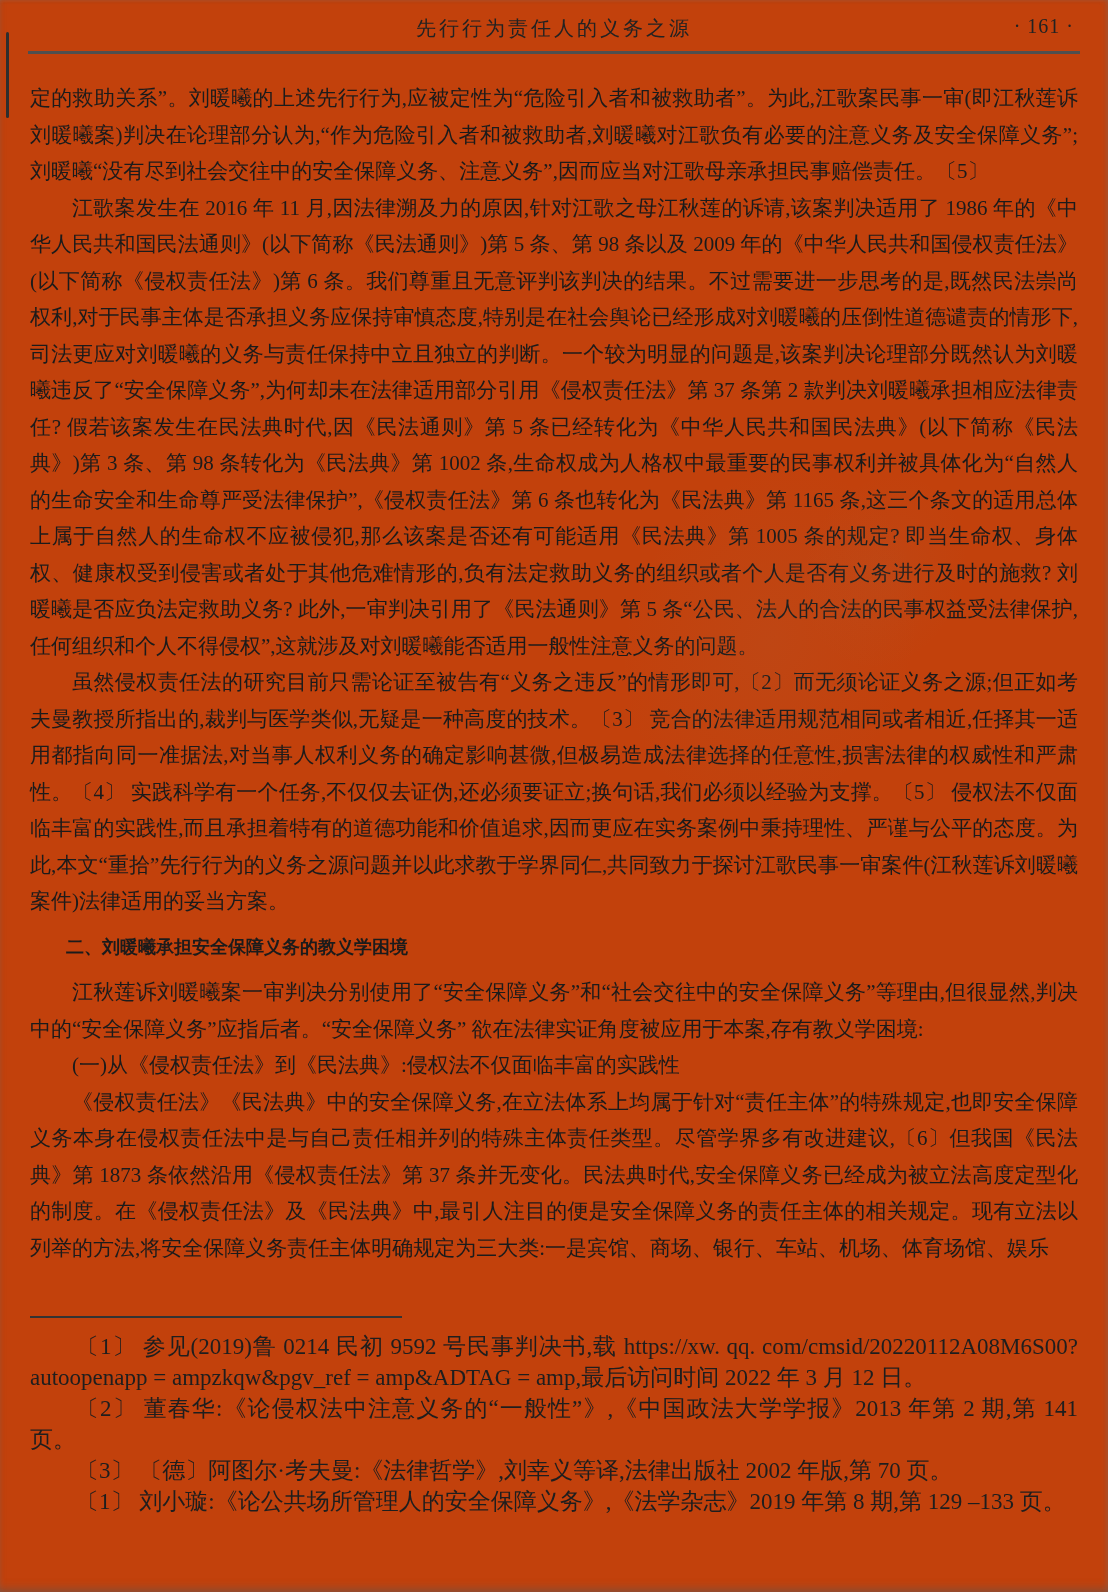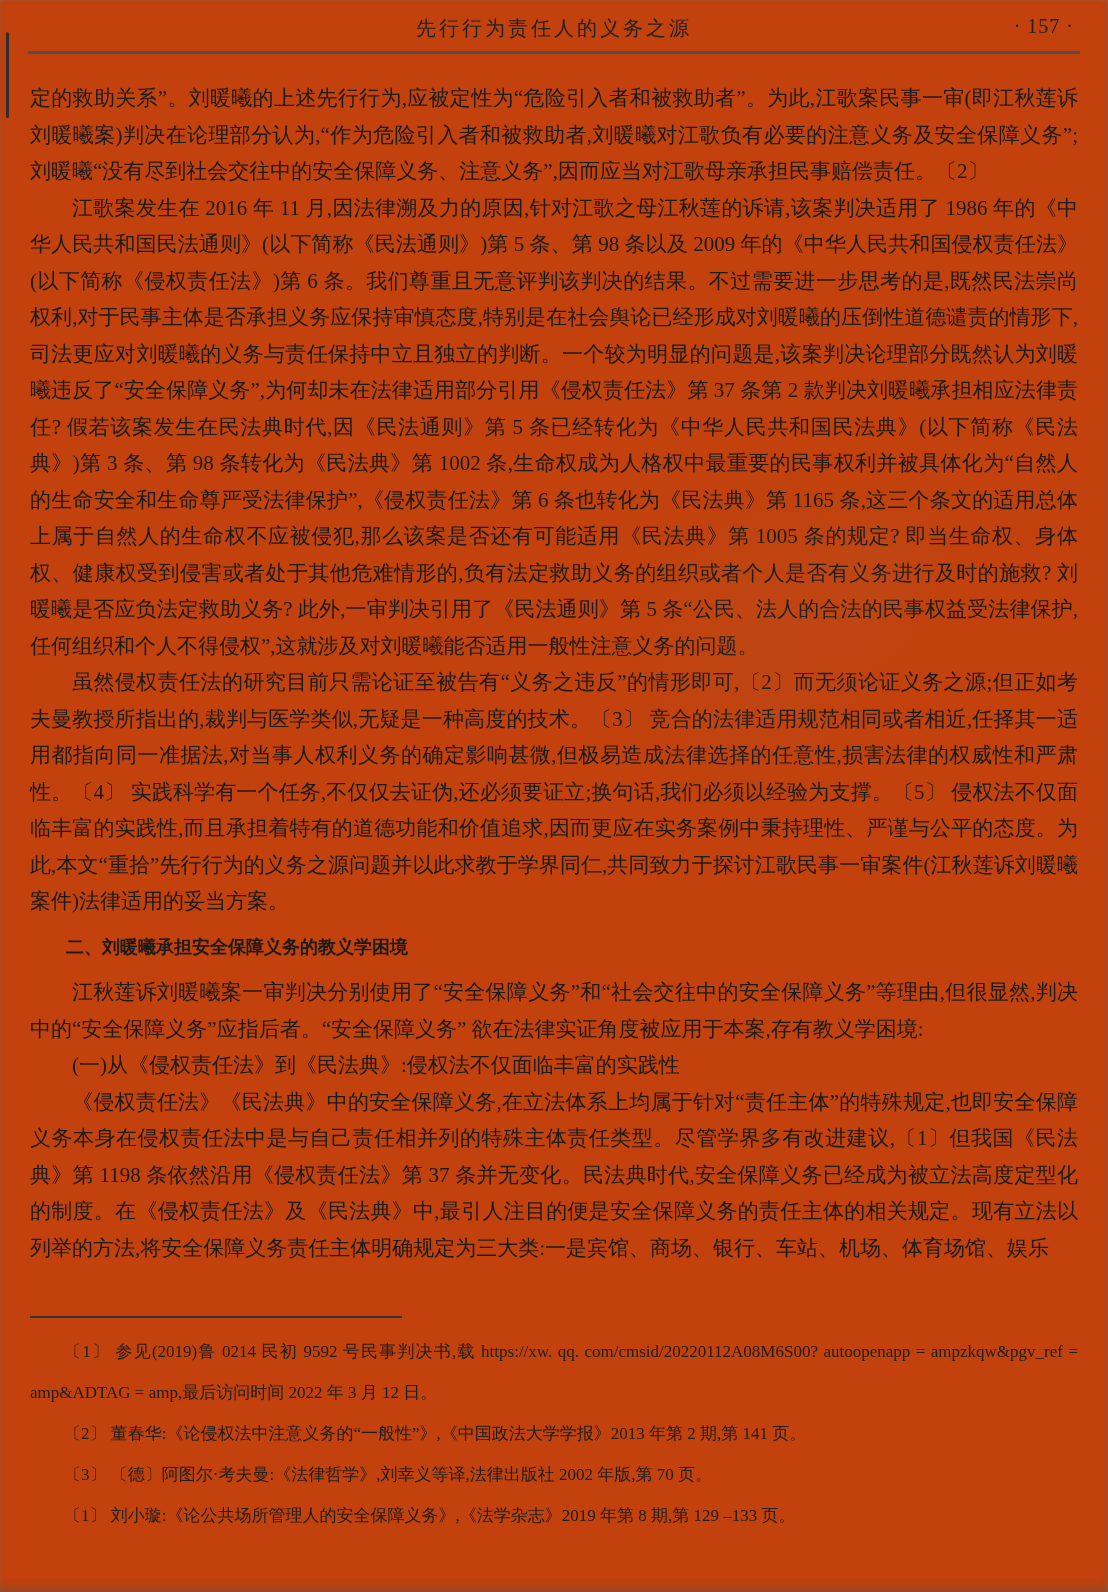--- a/index.html
+++ b/index.html
@@ -102,51 +102,51 @@
     top: 1316px;
   }
   .footnote-rule {
     width: 372px;
     height: 2px;
     background: #333;
     margin-bottom: 13px;
   }
   .footnote {
     margin: 0;
-    font-size: 17px;
-    line-height: 41px;
+    font-size: 23px;
+    line-height: 31px;
     text-align: justify;
     text-indent: 2em;
     color: #1e1e1e;
     font-family: Liberation Serif, serif;
   }
 </style>
 </head>
 <body>
 
 <div class="page">
 
   <div class="watermark"></div>
   <div class="scan-artifact"></div>
 
   <header>
     <div class="running-title">先行行为责任人的义务之源</div>
-    <div class="page-number">· 157 ·</div>
+    <div class="page-number">· 161 ·</div>
   </header>
 
   <div class="header-rule"></div>
 
   <main>
-    <p class="no-indent">定的救助关系”。刘暖曦的上述先行行为,应被定性为“危险引入者和被救助者”。为此,江歌案民事一审(即江秋莲诉刘暖曦案)判决在论理部分认为,“作为危险引入者和被救助者,刘暖曦对江歌负有必要的注意义务及安全保障义务”;刘暖曦“没有尽到社会交往中的安全保障义务、注意义务”,因而应当对江歌母亲承担民事赔偿责任。〔2〕</p>
+    <p class="no-indent">定的救助关系”。刘暖曦的上述先行行为,应被定性为“危险引入者和被救助者”。为此,江歌案民事一审(即江秋莲诉刘暖曦案)判决在论理部分认为,“作为危险引入者和被救助者,刘暖曦对江歌负有必要的注意义务及安全保障义务”;刘暖曦“没有尽到社会交往中的安全保障义务、注意义务”,因而应当对江歌母亲承担民事赔偿责任。〔5〕</p>
     <p>江歌案发生在 2016 年 11 月,因法律溯及力的原因,针对江歌之母江秋莲的诉请,该案判决适用了 1986 年的《中华人民共和国民法通则》(以下简称《民法通则》)第 5 条、第 98 条以及 2009 年的《中华人民共和国侵权责任法》(以下简称《侵权责任法》)第 6 条。我们尊重且无意评判该判决的结果。不过需要进一步思考的是,既然民法崇尚权利,对于民事主体是否承担义务应保持审慎态度,特别是在社会舆论已经形成对刘暖曦的压倒性道德谴责的情形下,司法更应对刘暖曦的义务与责任保持中立且独立的判断。一个较为明显的问题是,该案判决论理部分既然认为刘暖曦违反了“安全保障义务”,为何却未在法律适用部分引用《侵权责任法》第 37 条第 2 款判决刘暖曦承担相应法律责任? 假若该案发生在民法典时代,因《民法通则》第 5 条已经转化为《中华人民共和国民法典》(以下简称《民法典》)第 3 条、第 98 条转化为《民法典》第 1002 条,生命权成为人格权中最重要的民事权利并被具体化为“自然人的生命安全和生命尊严受法律保护”,《侵权责任法》第 6 条也转化为《民法典》第 1165 条,这三个条文的适用总体上属于自然人的生命权不应被侵犯,那么该案是否还有可能适用《民法典》第 1005 条的规定? 即当生命权、身体权、健康权受到侵害或者处于其他危难情形的,负有法定救助义务的组织或者个人是否有义务进行及时的施救? 刘暖曦是否应负法定救助义务? 此外,一审判决引用了《民法通则》第 5 条“公民、法人的合法的民事权益受法律保护,任何组织和个人不得侵权”,这就涉及对刘暖曦能否适用一般性注意义务的问题。</p>
     <p>虽然侵权责任法的研究目前只需论证至被告有“义务之违反”的情形即可,〔2〕而无须论证义务之源;但正如考夫曼教授所指出的,裁判与医学类似,无疑是一种高度的技术。〔3〕 竞合的法律适用规范相同或者相近,任择其一适用都指向同一准据法,对当事人权利义务的确定影响甚微,但极易造成法律选择的任意性,损害法律的权威性和严肃性。〔4〕 实践科学有一个任务,不仅仅去证伪,还必须要证立;换句话,我们必须以经验为支撑。〔5〕 侵权法不仅面临丰富的实践性,而且承担着特有的道德功能和价值追求,因而更应在实务案例中秉持理性、严谨与公平的态度。为此,本文“重拾”先行行为的义务之源问题并以此求教于学界同仁,共同致力于探讨江歌民事一审案件(江秋莲诉刘暖曦案件)法律适用的妥当方案。</p>
     <h2 class="section-heading">二、刘暖曦承担安全保障义务的教义学困境</h2>
     <p>江秋莲诉刘暖曦案一审判决分别使用了“安全保障义务”和“社会交往中的安全保障义务”等理由,但很显然,判决中的“安全保障义务”应指后者。“安全保障义务” 欲在法律实证角度被应用于本案,存有教义学困境:</p>
     <p class="subsection-heading">(一)从《侵权责任法》到《民法典》:侵权法不仅面临丰富的实践性</p>
-    <p>《侵权责任法》《民法典》中的安全保障义务,在立法体系上均属于针对“责任主体”的特殊规定,也即安全保障义务本身在侵权责任法中是与自己责任相并列的特殊主体责任类型。尽管学界多有改进建议,〔1〕但我国《民法典》第 1198 条依然沿用《侵权责任法》第 37 条并无变化。民法典时代,安全保障义务已经成为被立法高度定型化的制度。在《侵权责任法》及《民法典》中,最引人注目的便是安全保障义务的责任主体的相关规定。现有立法以列举的方法,将安全保障义务责任主体明确规定为三大类:一是宾馆、商场、银行、车站、机场、体育场馆、娱乐</p>
+    <p>《侵权责任法》《民法典》中的安全保障义务,在立法体系上均属于针对“责任主体”的特殊规定,也即安全保障义务本身在侵权责任法中是与自己责任相并列的特殊主体责任类型。尽管学界多有改进建议,〔6〕但我国《民法典》第 1873 条依然沿用《侵权责任法》第 37 条并无变化。民法典时代,安全保障义务已经成为被立法高度定型化的制度。在《侵权责任法》及《民法典》中,最引人注目的便是安全保障义务的责任主体的相关规定。现有立法以列举的方法,将安全保障义务责任主体明确规定为三大类:一是宾馆、商场、银行、车站、机场、体育场馆、娱乐</p>
   </main>
 
   <footer class="footnotes">
     <div class="footnote-rule"></div>
     <p class="footnote">〔1〕 参见(2019)鲁 0214 民初 9592 号民事判决书,载 https://xw. qq. com/cmsid/20220112A08M6S00? autoopenapp = ampzkqw&amp;pgv_ref = amp&amp;ADTAG = amp,最后访问时间 2022 年 3 月 12 日。</p>
     <p class="footnote">〔2〕 董春华:《论侵权法中注意义务的“一般性”》,《中国政法大学学报》2013 年第 2 期,第 141 页。</p>
     <p class="footnote">〔3〕 〔德〕阿图尔·考夫曼:《法律哲学》,刘幸义等译,法律出版社 2002 年版,第 70 页。</p>
     <p class="footnote">〔1〕 刘小璇:《论公共场所管理人的安全保障义务》,《法学杂志》2019 年第 8 期,第 129 –133 页。</p>
   </footer>
 

